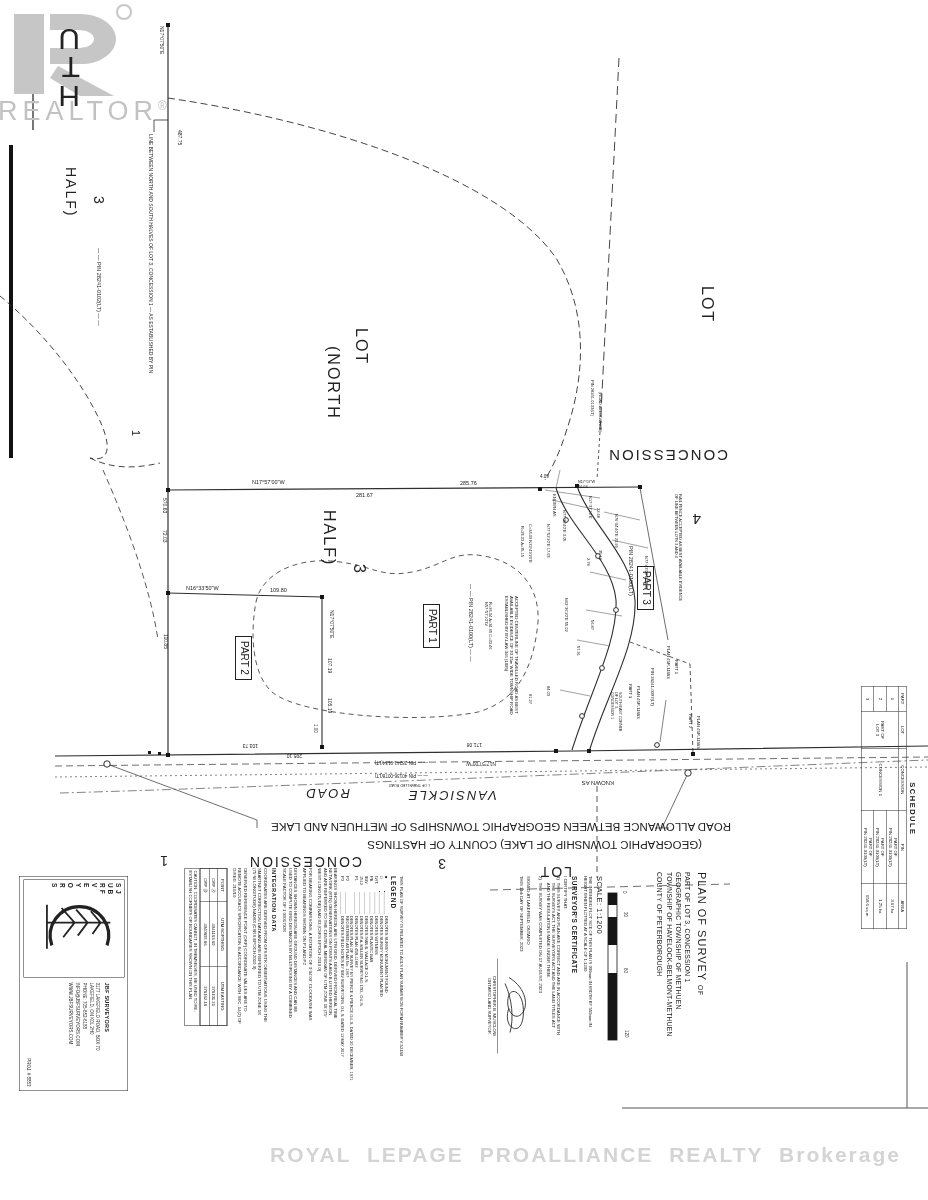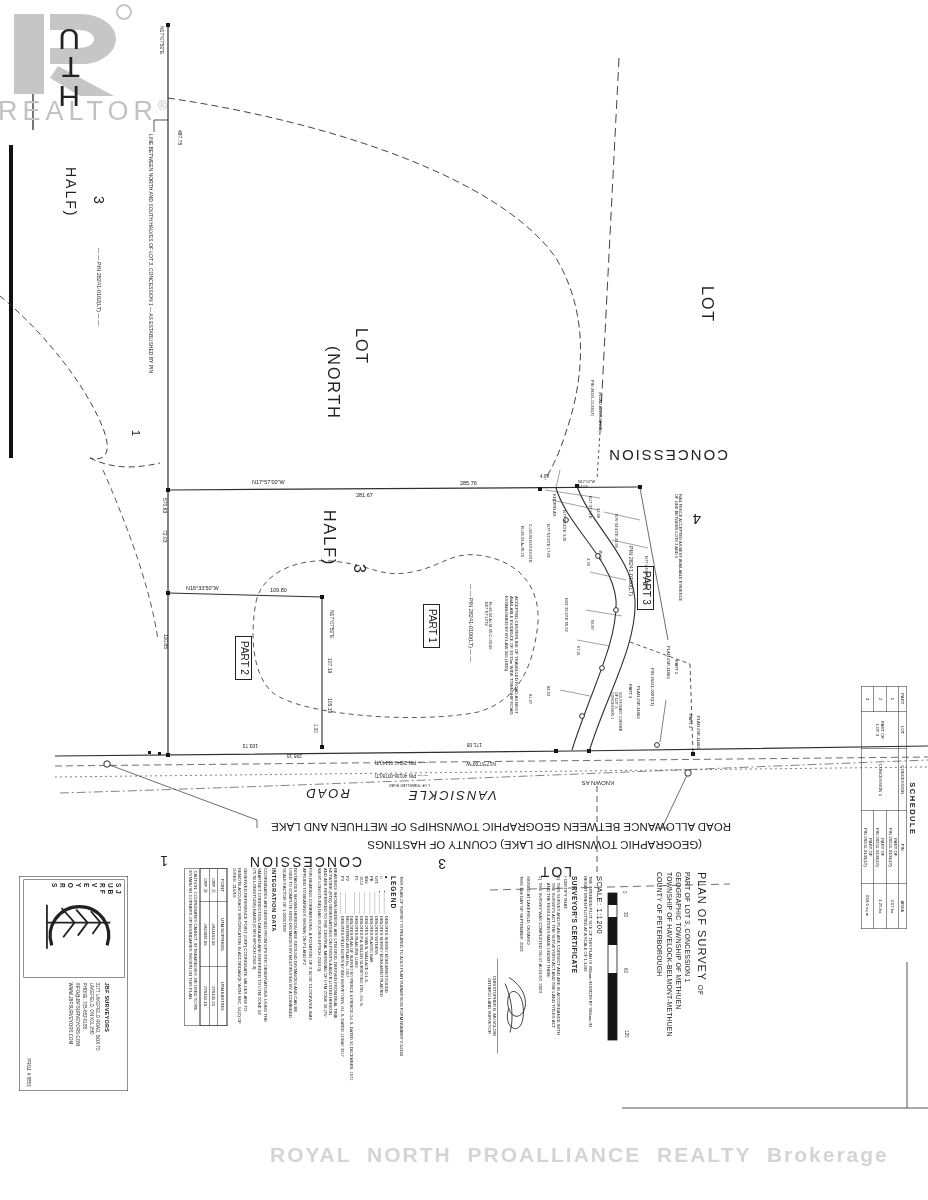--- a/index.html
+++ b/index.html
@@ -433,13 +433,13 @@
     <tr>
       <td>3</td>
       <td>PART OF
 PIN 28241-0100(LT)</td>
       <td>658.6 sq.m.</td>
     </tr>
   </tbody>
     </table>
 </div>
 
-<div class="brokerage">ROYAL NORTH PROALLIANCE REALTY  Brokerage</div>
+<div class="brokerage">ROYAL LEPAGE PROALLIANCE REALTY  Brokerage</div>
 
 </body></html>

